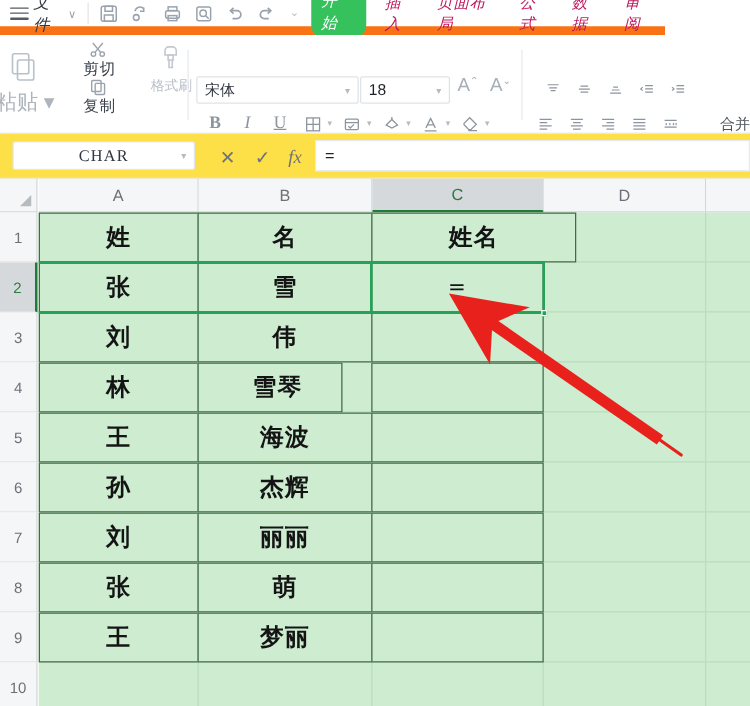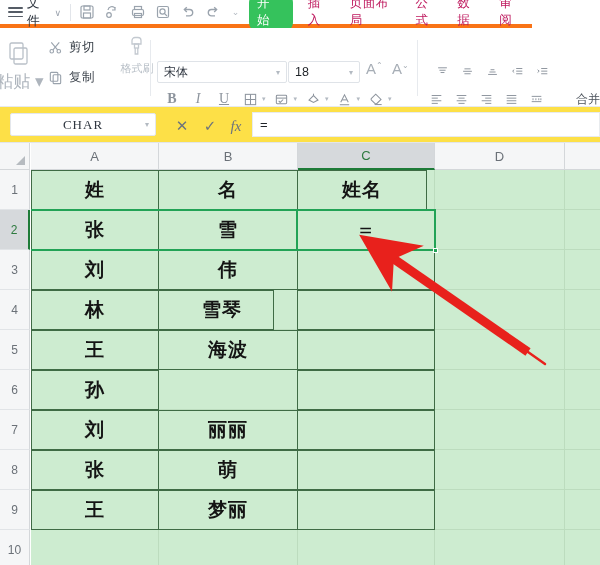--- a/index.html
+++ b/index.html
@@ -9,21 +9,22 @@
     background: #ffffff;
     font-family: "Liberation Sans", "DejaVu Sans", sans-serif;
   }
   #app { position: relative; width: 600px; height: 565px; }
 
   
   .menubar {
     position: absolute; left: 0; top: 0; width: 532px; height: 28px;
     background: #ffffff;
     display: flex; align-items: center;
-    border-bottom: 4px solid #f97316;
+    border-bottom: 7px solid #f97316;
+    font-style: italic;
   }
   .hamburger {
     width: 16px; height: 14px; margin-left: 8px; margin-right: 4px;
     display: flex; flex-direction: column; justify-content: space-between;
     padding: 2px 0;
   }
   .hamburger i { display: block; height: 1.5px; background: #555c66; border-radius: 1px; }
   .file-label { font-size: 13px; color: #2f3640; margin-right: 3px; letter-spacing: .5px; }
   .mb-caret { font-size: 9px; color: #9aa2ad; margin-right: 6px; transform: translateY(1px); }
   .mb-sep { width: 1px; height: 17px; background: #e2e5ea; margin: 0 6px 0 3px; }
@@ -50,21 +51,21 @@
     background: #ffffff; border-bottom: 1px solid #e7eaee;
   }
   .rb-paste {
     position: absolute; left: -6px; top: 2px; width: 52px; height: 72px;
     display: flex; flex-direction: column; align-items: center; justify-content: center;
     color: #b9c0c8;
   }
   .rb-paste .lbl { font-size: 17px; color: #aeb5bd; margin-top: 2px; }
   .rb-cutcopy { position: absolute; left: 44px; top: 4px; width: 68px; }
   .rb-item {
-    display: flex; align-items: center; height: 30px; color: #7d858f;
+    display: flex; align-items: center; height: 30px; color: #7d858f; flex-direction: column;
   }
   .rb-item .ic { width: 22px; height: 22px; display:flex;align-items:center;justify-content:center; color:#9aa3ad; }
   .rb-item .lbl { font-size: 12.5px; color: #3b424b; margin-left: 3px; letter-spacing:.5px; }
   .rb-brush {
     position: absolute; left: 112px; top: 4px; width: 50px;
     display: flex; flex-direction: column; align-items: center;
     color: #c3c9d0;
   }
   .rb-brush .lbl { font-size: 11px; color: #b9c0c8; margin-top: 1px; }
   .rb-vsep { position: absolute; width: 1px; background: #e7eaee; }
@@ -465,39 +466,40 @@
     <div class="rowhead" style="top:147px; height:40px;">4</div>
     <div class="rowhead" style="top:187px; height:40px;">5</div>
     <div class="rowhead" style="top:227px; height:40px;">6</div>
     <div class="rowhead" style="top:267px; height:40px;">7</div>
     <div class="rowhead" style="top:307px; height:40px;">8</div>
     <div class="rowhead" style="top:347px; height:40px;">9</div>
     <div class="rowhead" style="top:387px; height:40px;">10</div>
 
     <div class="cell" style="left:31px;  top:27px; width:128px; height:40px;">姓</div>
     <div class="cell" style="left:158px; top:27px; width:140px; height:40px;">名</div>
-    <div class="cell" style="left:297px; top:27px; width:130px; height:40px;">姓名</div>
+    <div class="cell" style="left:297px; top:27px; width:164px; height:40px;">姓名</div>
 
     <div class="cell" style="left:31px;  top:67px; width:128px; height:40px;">张</div>
     <div class="cell" style="left:158px; top:67px; width:140px; height:40px;">雪</div>
     <div class="cell formula" style="left:297px; top:67px; width:138px; height:40px;">=</div>
 
     <div class="cell" style="left:31px;  top:107px; width:128px; height:40px;">刘</div>
     <div class="cell" style="left:158px; top:107px; width:140px; height:40px;">伟</div>
     <div class="cell empty" style="left:297px; top:107px; width:138px; height:40px;"></div>
 
     <div class="cell" style="left:31px;  top:147px; width:128px; height:40px;">林</div>
     <div class="cell" style="left:158px; top:147px; width:116px; height:40px;padding-left:12px;">雪琴</div>
     <div class="cell empty" style="left:297px; top:147px; width:138px; height:40px;"></div>
 
     <div class="cell" style="left:31px;  top:187px; width:128px; height:40px;">王</div>
     <div class="cell" style="left:158px; top:187px; width:140px; height:40px;">海波</div>
     <div class="cell empty" style="left:297px; top:187px; width:138px; height:40px;"></div>
 
     <div class="cell" style="left:31px;  top:227px; width:128px; height:40px;">孙</div>
+    <div class="cell" style="left:158px; top:227px; width:140px; height:40px;">杰辉</div>
     <div class="cell empty" style="left:297px; top:227px; width:138px; height:40px;"></div>
 
     <div class="cell" style="left:31px;  top:267px; width:128px; height:40px;">刘</div>
     <div class="cell" style="left:158px; top:267px; width:140px; height:40px;">丽丽</div>
     <div class="cell empty" style="left:297px; top:267px; width:138px; height:40px;"></div>
 
     <div class="cell" style="left:31px;  top:307px; width:128px; height:40px;">张</div>
     <div class="cell" style="left:158px; top:307px; width:140px; height:40px;">萌</div>
     <div class="cell empty" style="left:297px; top:307px; width:138px; height:40px;"></div>
 

